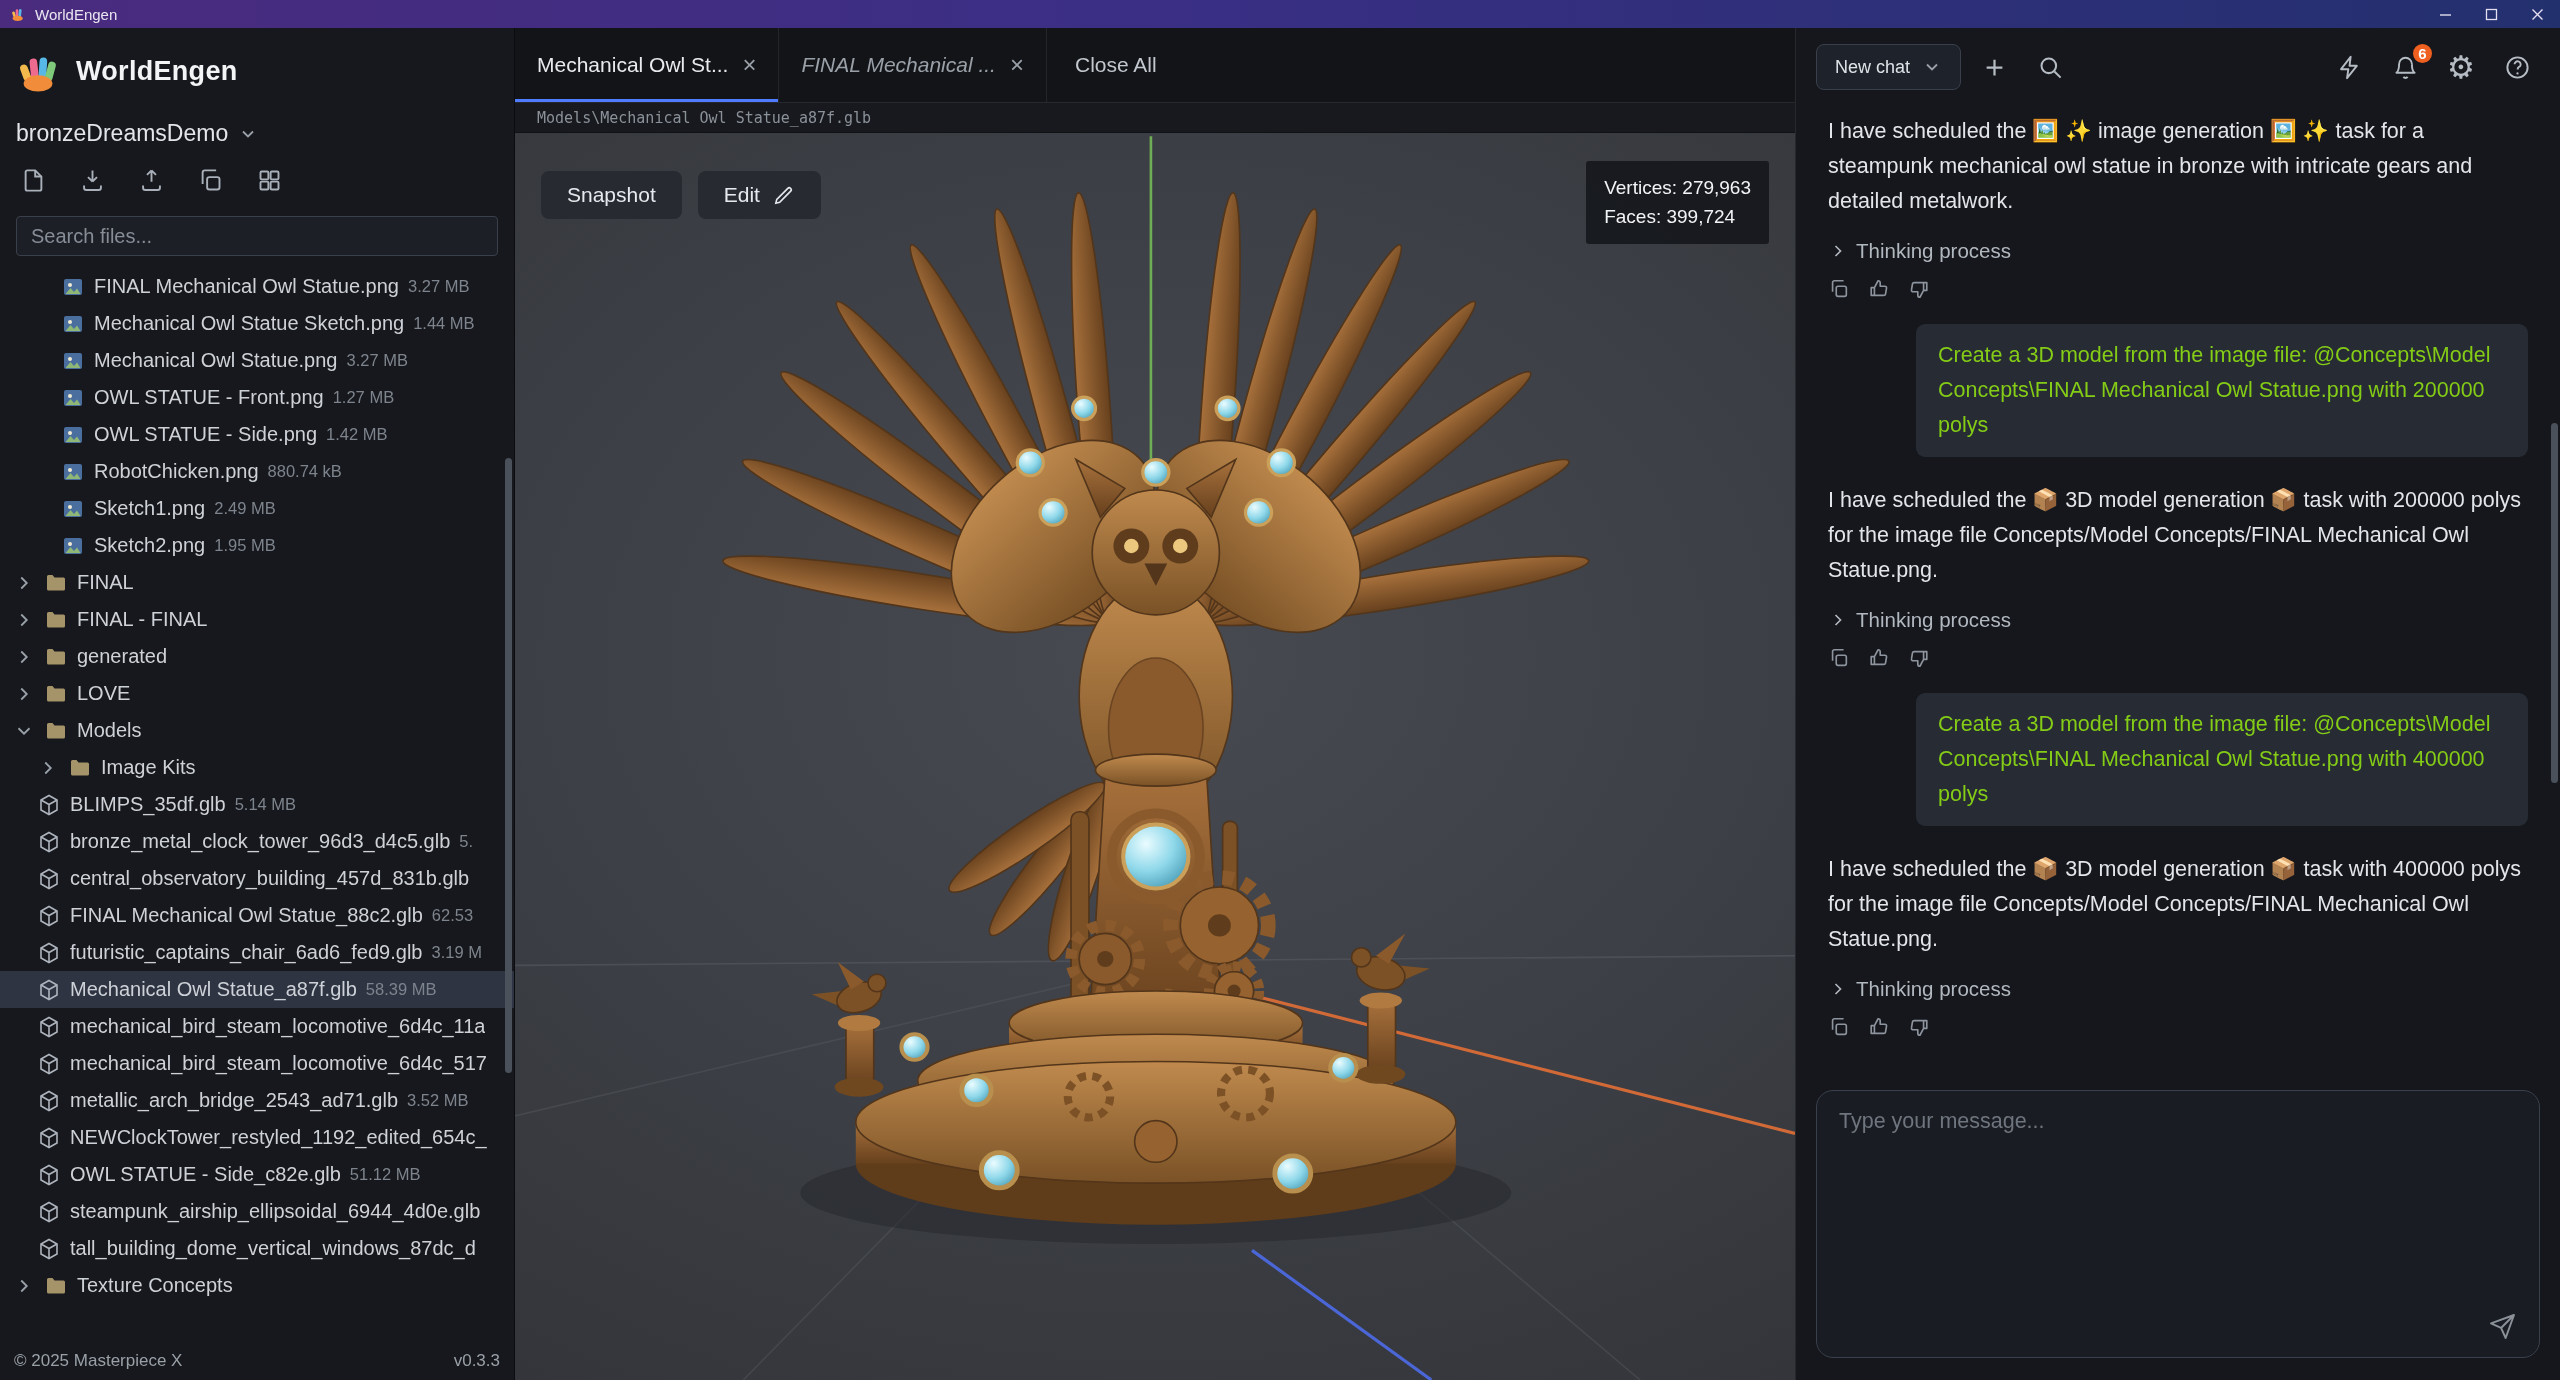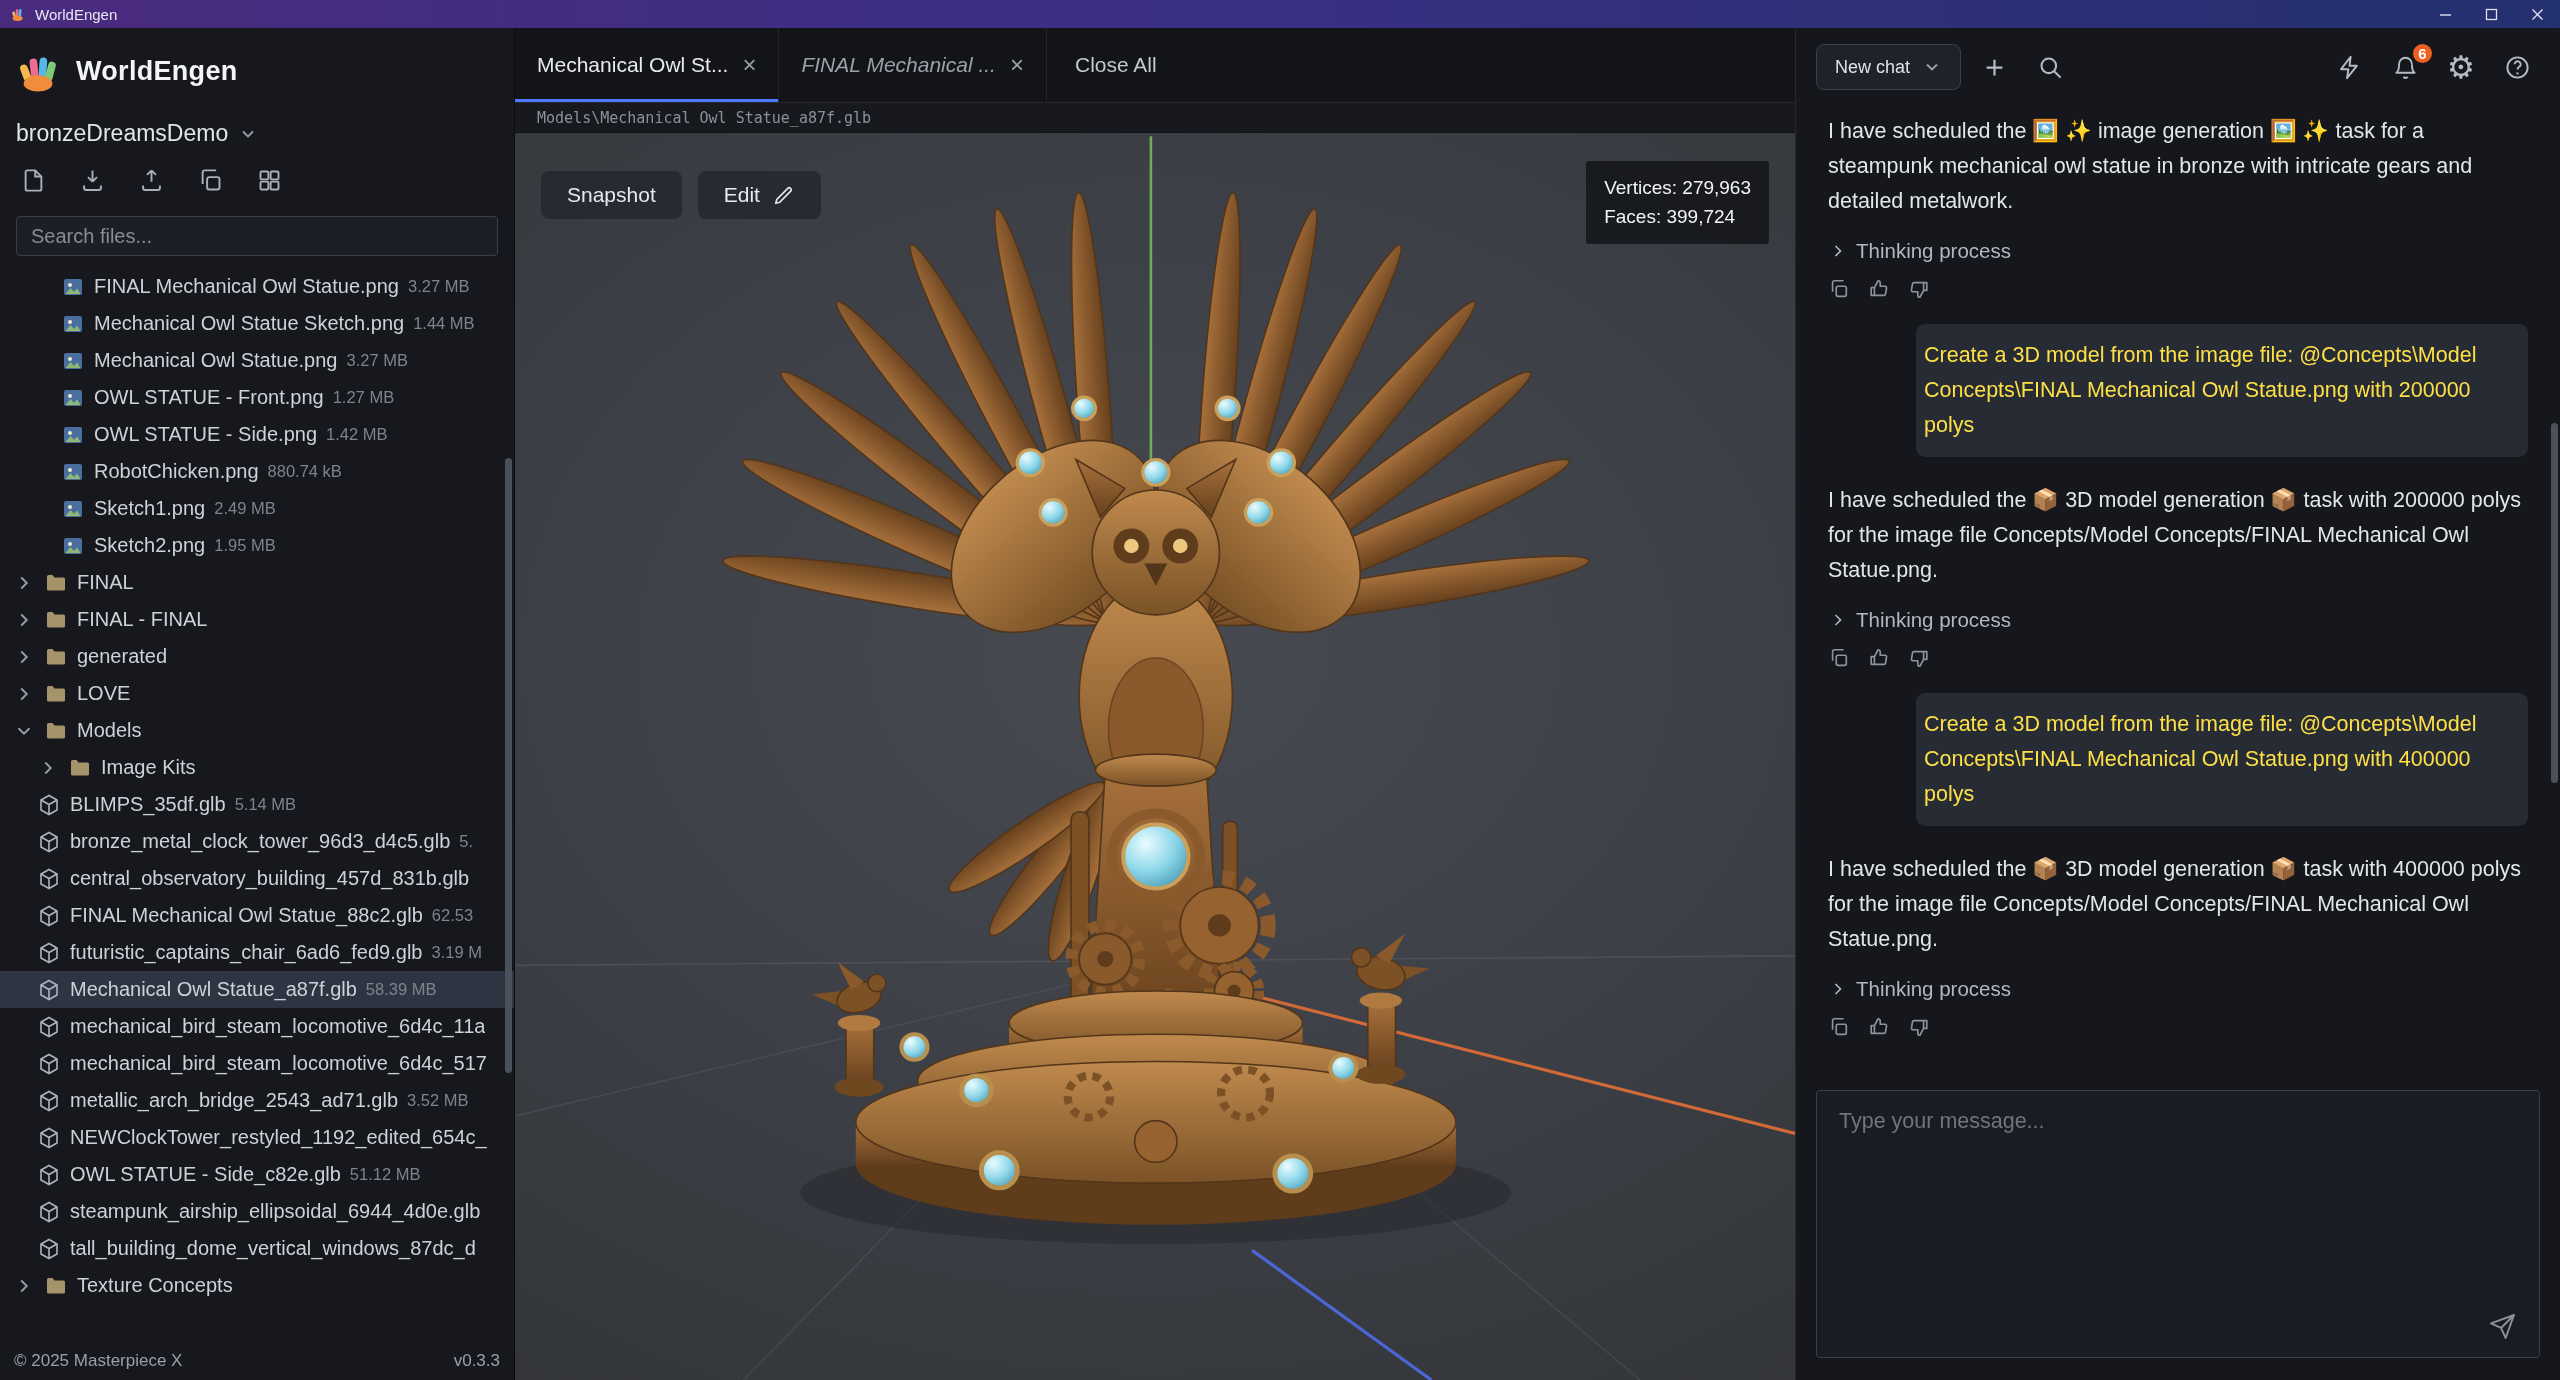--- a/index.html
+++ b/index.html
@@ -69,22 +69,22 @@
   .spacer{flex:1;}
   .badge{position:absolute;top:-3px;right:-7px;min-width:25px;height:25px;border-radius:13px;background:#ef5f1f;color:#fff;font-size:15px;font-weight:bold;display:flex;align-items:center;justify-content:center;border:3px solid #15171c;box-sizing:border-box;padding:0 4px;}
   .chat-scroll{flex:1;overflow:hidden;padding:16px 32px 0 32px;font-size:21.5px;line-height:35px;color:#e2e5e9;}
   .msg-a{margin-bottom:8px;}
   .think-row{display:flex;align-items:center;gap:8px;color:#b2b8c0;font-size:20.5px;margin:14px 0 4px 0;}
   .think-row .cv{width:20px;height:20px;display:flex;}
   .think-row .cv svg{width:100%;height:100%;}
   .act-row{display:flex;gap:18px;color:#8e949d;margin:10px 0 24px 0;}
   .act-row .act{display:flex;width:22px;height:22px;}
   .act-row svg{width:100%;height:100%;}
-  .msg-u{background:#262b34;border-radius:9px;padding:14px 8px;margin:8px 0 26px 88px;color:#fde047;}
-  .chat-input{margin:14px 20px 22px 20px;height:266px;flex:none;border:1px solid #3a404b;border-radius:4px;background:#191c22;position:relative;}
+  .msg-u{background:#262b34;border-radius:9px;padding:14px 22px;margin:8px 0 26px 88px;color:#84cc16;}
+  .chat-input{margin:14px 20px 22px 20px;height:266px;flex:none;border:1px solid #3a404b;border-radius:17px;background:#191c22;position:relative;}
   .chat-input textarea{position:absolute;inset:0;background:transparent;border:none;resize:none;color:#dfe3e8;font-size:21.5px;font-family:inherit;padding:18px 22px;outline:none;box-sizing:border-box;border-radius:12px;}
   .chat-input textarea::placeholder{color:#6f757e;}
   .send{position:absolute;right:16px;bottom:12px;background:none;border:none;color:#8b9199;z-index:1;}
   .send svg{width:29px;height:29px;}
   .chat-scrollbar{position:absolute;right:2px;top:395px;width:7px;height:360px;border-radius:4px;background:#4b515a;}
 </style>
 </head>
 <body>
 
 <div class="app">

